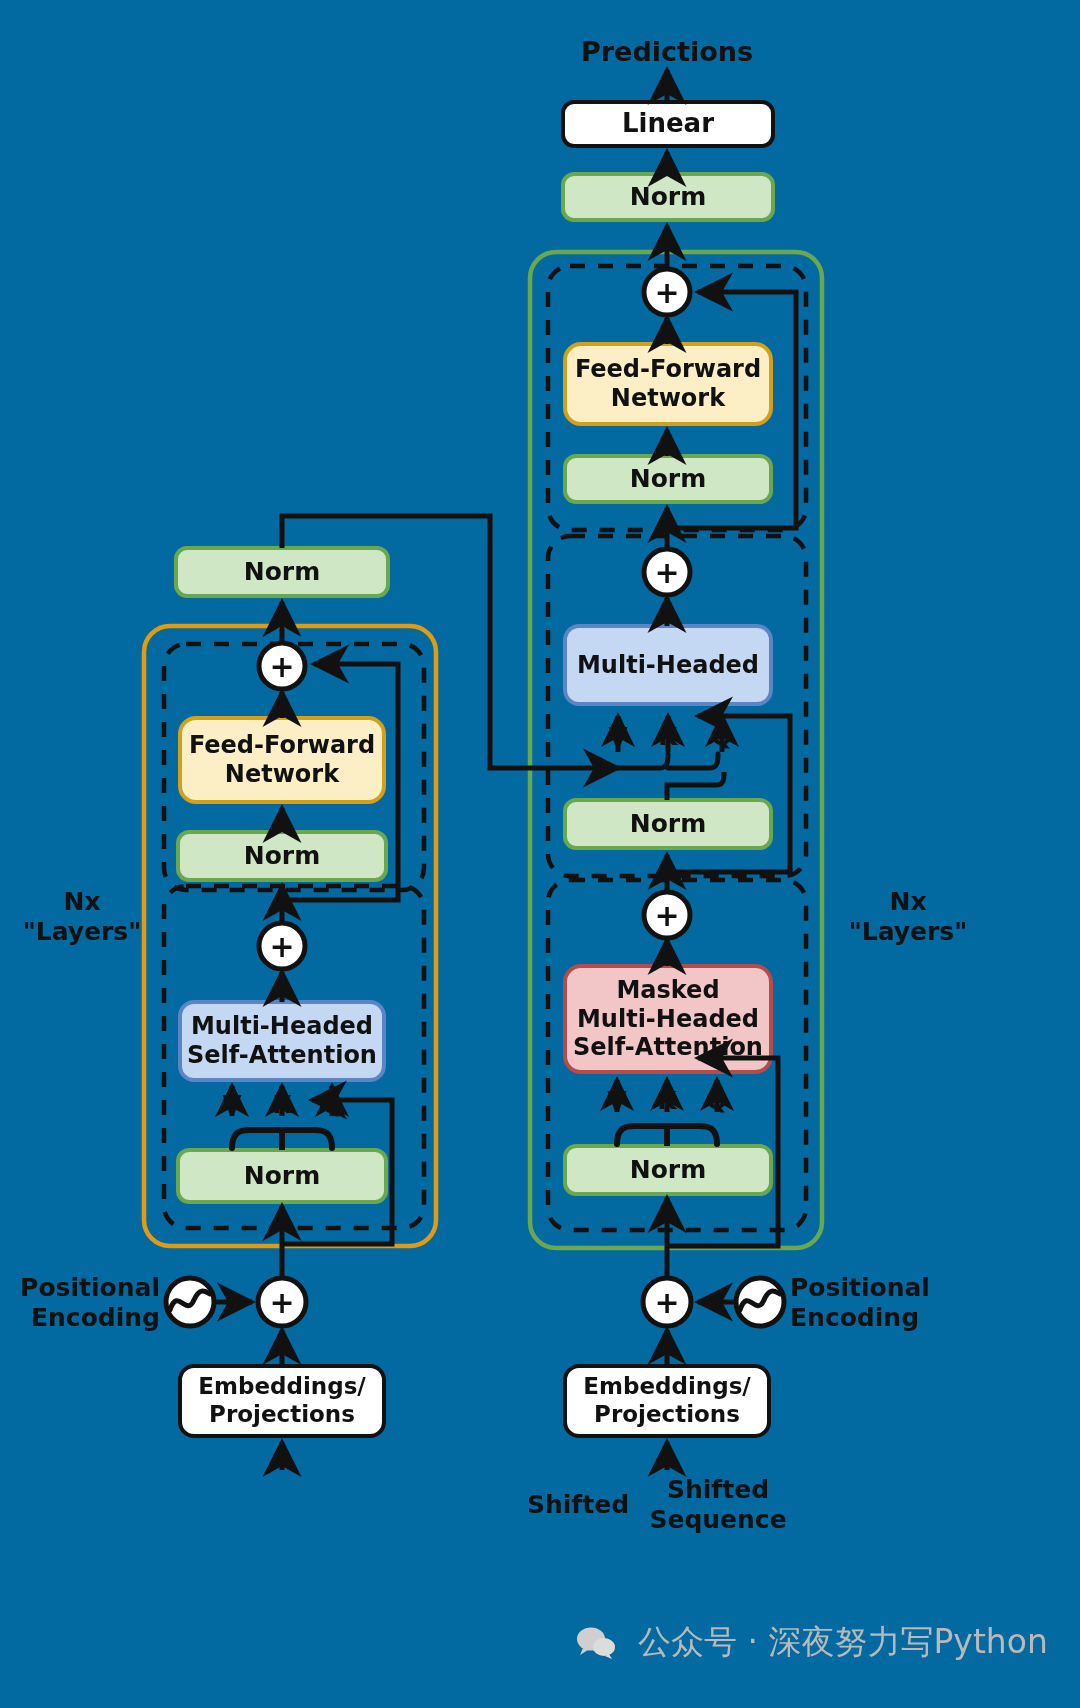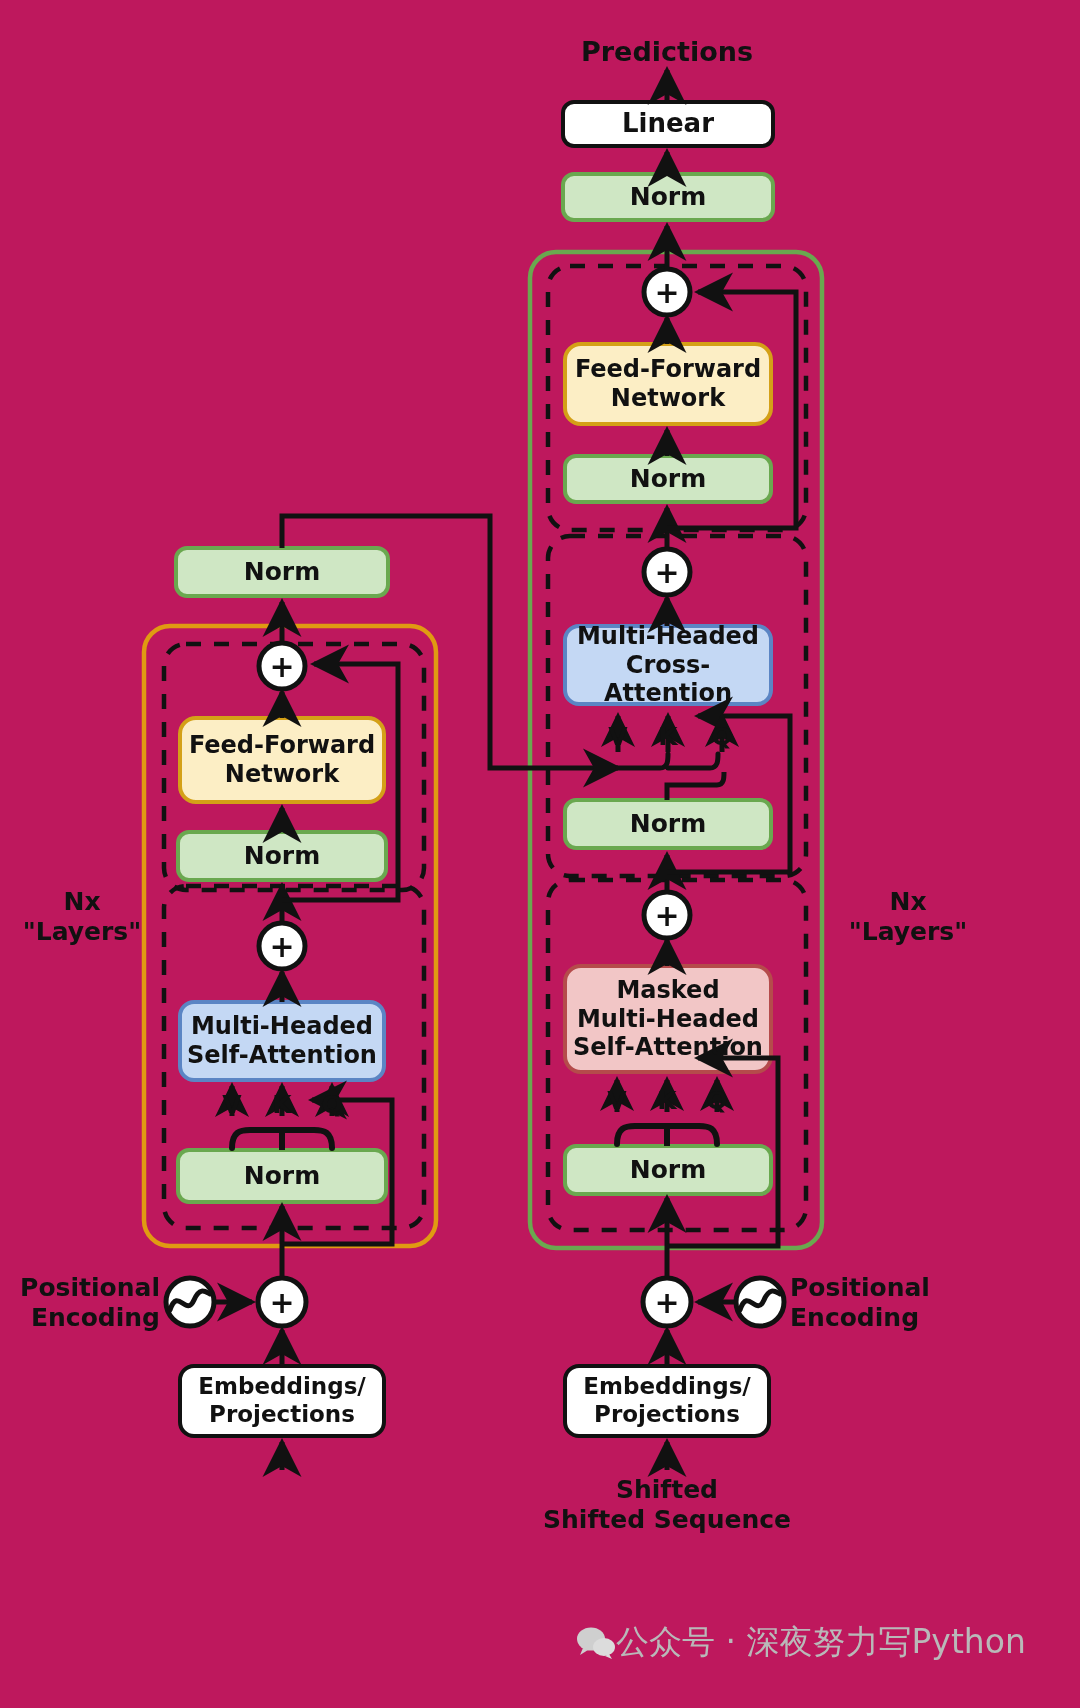--- a/index.html
+++ b/index.html
@@ -1,26 +1,26 @@
 <!DOCTYPE html>
 <html><head>
 <meta charset="utf-8">
 <style>
   html,body{margin:0;padding:0;background:#fbfafc;}
   body{font-family:"DejaVu Sans","Liberation Sans",sans-serif;}
-  #stage{position:relative;width:1080px;height:1708px;background:#be185d;overflow:hidden;}
+  #stage{position:relative;width:1080px;height:1708px;background:#0369a1;overflow:hidden;}
   #svgroot{position:absolute;inset:0;width:1080px;height:1708px;}
   .lbl{position:absolute;font-weight:bold;color:#111;text-align:center;line-height:1.18;
        display:flex;align-items:center;justify-content:center;pointer-events:none;}
   .boxtext{position:absolute;display:flex;align-items:center;justify-content:center;
            text-align:center;font-weight:bold;color:#111;line-height:1.2;pointer-events:none;}
   .vkq{position:absolute;font-weight:bold;color:#111;font-size:25px;text-align:center;}
   .plus{position:absolute;font-weight:bold;color:#111;text-align:center;
         display:flex;align-items:center;justify-content:center;}
-  .wm{position:absolute;color:#b9b9b9;font-weight:normal;display:flex;align-items:center;gap:0;}
+  .wm{position:absolute;color:#b9b9b9;font-weight:normal;display:flex;align-items:center;gap:22px;}
 </style>
 </head>
 <body>
 
 <div id="stage">
 
   <svg id="svgroot" viewBox="0 0 1080 1708">
     <defs>
       <marker id="ah" markerWidth="9" markerHeight="9" refX="7.4" refY="4.5" orient="auto" markerUnits="strokeWidth">
         <path d="M0.4,0.6 L8.2,4.5 L0.4,8.4 L2.6,4.5 Z" fill="#111"></path>
@@ -132,36 +132,35 @@
   <div class="boxtext" style="left:563px;top:174px;width:210px;height:46px;font-size:25px;">Norm</div>
 
   <div class="boxtext" style="left:565px;top:344px;width:206px;height:80px;font-size:24px;flex-direction:column;">
     <span>Feed-Forward</span>
     <span>Network</span>
   </div>
   <div class="boxtext" style="left:565px;top:456px;width:206px;height:46px;font-size:25px;">Norm</div>
 
   <div class="boxtext" style="left:565px;top:626px;width:206px;height:78px;font-size:24px;flex-direction:column;">
     <span>Multi-Headed</span>
-    <span>Cross-Attention</span>
   </div>
   <div class="boxtext" style="left:565px;top:800px;width:206px;height:48px;font-size:25px;">Norm</div>
 
   <div class="boxtext" style="left:565px;top:966px;width:206px;height:106px;font-size:24px;flex-direction:column;">
     <span>Masked</span>
     <span>Multi-Headed</span>
     <span>Self-Attention</span>
   </div>
   <div class="boxtext" style="left:565px;top:1146px;width:206px;height:48px;font-size:25px;">Norm</div>
 
   <div class="boxtext" style="left:565px;top:1366px;width:204px;height:70px;font-size:23px;flex-direction:column;">
     <span>Embeddings/</span>
     <span>Projections</span>
   </div>
-  <div class="boxtext" style="left:527px;top:1472px;width:280px;height:66px;font-size:25px;flex-direction:column;">
+  <div class="boxtext" style="left:527px;top:1472px;width:280px;height:66px;font-size:25px;flex-direction:row;">
     <span>Shifted</span>
     <span>Shifted Sequence</span>
   </div>
 
   <div class="boxtext" style="left:790px;top:1270px;width:230px;height:66px;font-size:25px;flex-direction:column;align-items:flex-start;">
     <span>Positional</span>
     <span>Encoding</span>
   </div>
 
   <div class="boxtext" style="left:838px;top:884px;width:140px;height:66px;font-size:25px;flex-direction:column;">

